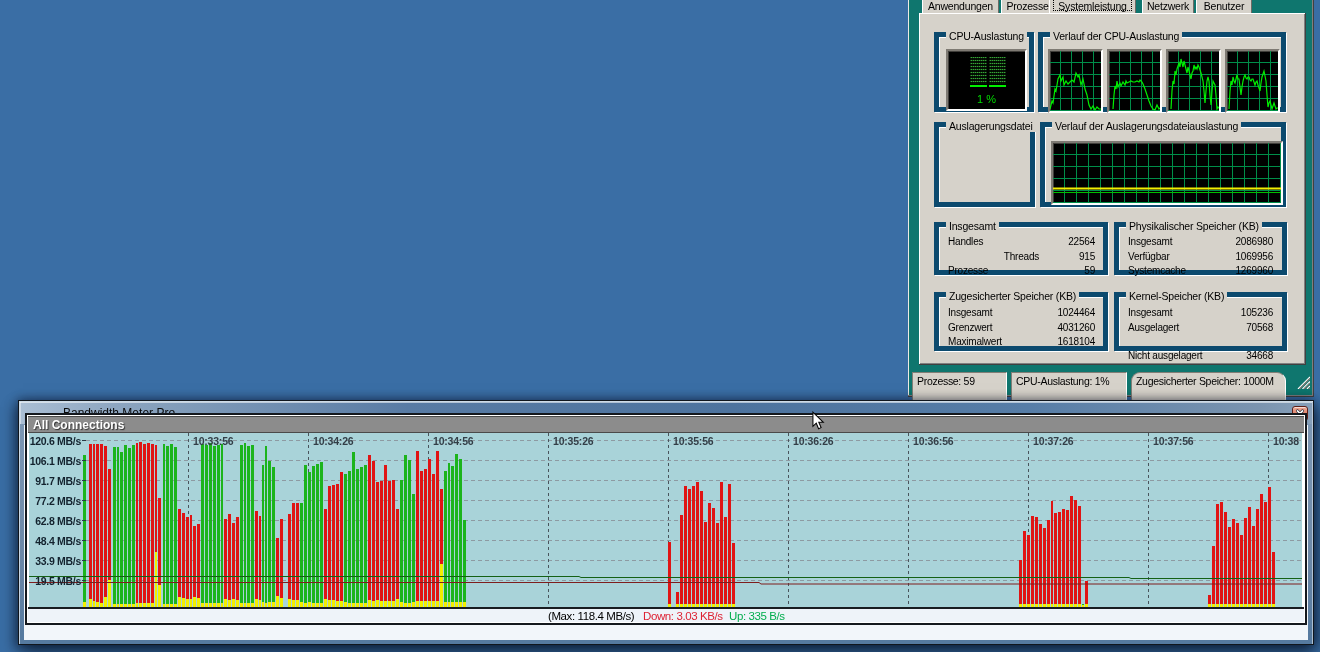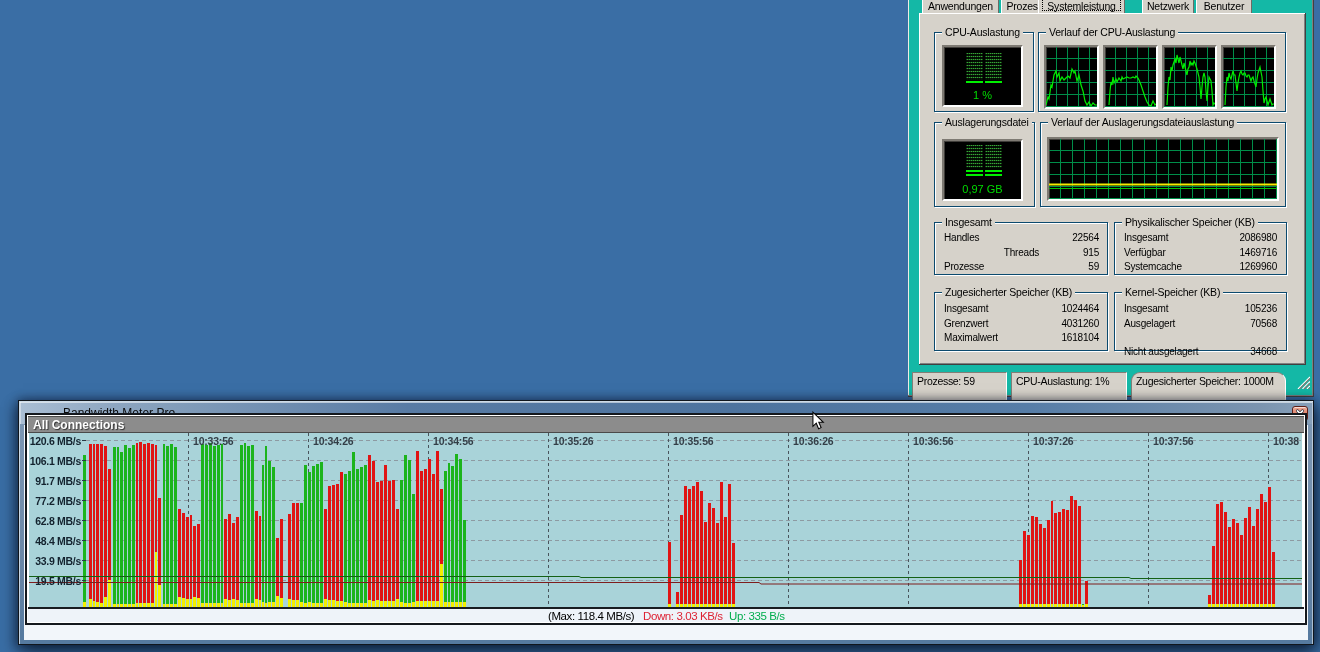--- a/index.html
+++ b/index.html
@@ -1,27 +1,27 @@
 <!DOCTYPE html>
 <html><head><meta charset="utf-8">
 <style>
 * { margin:0; padding:0; box-sizing:border-box; }
 html,body { width:1320px; height:652px; overflow:hidden; }
 body { background:#3a6ea5; font-family:"Liberation Sans", sans-serif; position:relative; }
 
 
-#tm { position:absolute; left:908px; top:0; width:406px; height:397px; background:#14b8a6;
+#tm { position:absolute; left:908px; top:0; width:406px; height:397px; background:#0f766e;
   border-right:1px solid #404040; border-bottom:1px solid #404040;
   box-shadow: inset -1px -1px 0 #808080, inset 1px 0 0 #eceae4; }
 .tab { position:absolute; top:0; height:13px; background:#d6d2ca; border-left:1px solid #fff;
   border-right:1px solid #6e6a64; font-size:10.5px; letter-spacing:-0.2px; color:#000; text-align:center; line-height:12px; }
 #page { position:absolute; left:11px; top:13px; width:387px; height:352px; background:#d6d2ca;
   box-shadow: inset 1px 1px 0 #fff, inset -1px -1px 0 #808080;
   border-right:1px solid #404040; border-bottom:1px solid #404040; }
-.gb { position:absolute; border:1px solid #0c4a6e; box-shadow: 1px 1px 0 #fff, inset 1px 1px 0 #fff; }
+.gb { position:absolute; border:5px solid #0c4a6e; box-shadow: 1px 1px 0 #fff, inset 1px 1px 0 #fff; }
 .gb .lbl { position:absolute; top:-7px; left:7px; background:#d6d2ca; padding:0 3px; font-size:10.5px; letter-spacing:-0.2px; color:#000; white-space:nowrap; }
 .led { position:absolute; background:#000;
   border-top:2px solid #7e7a73; border-left:2px solid #7e7a73; border-bottom:2px solid #fff; border-right:2px solid #fff;
   box-shadow: inset 1px 1px 0 #403e3a; }
 .gpanel { position:absolute; width:55px; height:64px; background:#000;
   border-top:2px solid #7e7a73; border-left:2px solid #7e7a73; border-bottom:2px solid #fff; border-right:2px solid #fff;
   box-shadow: inset 1px 1px 0 #403e3a; }
 .gpanel svg { display:block; background:
   repeating-linear-gradient(to right, transparent 0 10px, #008d49 10px 11px),
   repeating-linear-gradient(to bottom, transparent 0 11px, #008d49 11px 12px); }
@@ -57,21 +57,21 @@
 #bwstatus span { position:absolute; top:1px; white-space:pre; }
 
 
 #cursor { position:absolute; left:812px; top:411px; }
 </style></head>
 <body>
 
 <div id="tm">
   <div class="tab" style="left:14px; width:77px;">Anwendungen</div>
   <div class="tab" style="left:93px; width:53px;">Prozesse</div>
-  <div class="tab" style="left:130px; width:87px; border-left-color:#fff;">Systemleistung
+  <div class="tab" style="left:141px; width:87px; border-left-color:#fff;">Systemleistung
     <div style="position:absolute; left:3px; right:3px; top:0; bottom:2px; border:1px dotted #000; border-top:none;"></div>
   </div>
   <div class="tab" style="left:234px; width:52px;">Netzwerk</div>
   <div class="tab" style="left:288px; width:56px;">Benutzer</div>
 
   <div id="page">
 
     <div class="gb" style="left:15px; top:19px; width:100px; height:80px;">
       <div class="lbl">CPU-Auslastung</div>
       <div class="led" style="left:7px; top:12px; width:81px; height:62px;">
@@ -102,29 +102,20 @@
         </div>
         <div class="gpanel" style="left:182px;top:12px;">
           <svg width="51" height="60" viewBox="0 0 51 60">
             <polyline points="2,58 3,40 4,30 5,34 6,26 7,30 8,32 9,28 10,24 11,28 12,28 13,36 14,44 15,36 16,30 17,26 18,24 19,27 20,28 21,26 22,26 23,29 24,30 25,28 26,28 27,31 28,34 29,31 30,30 31,34 33,40 34,32 35,26 36,23 37,20 38,25 39,30 40,44 41,56 42,52 43,50 44,54 45,58 46,55 47,52 48,55 49,58 50,57 51,57" fill="none" stroke="#00ee00" stroke-width="1.2"></polyline>
           </svg>
         </div>
     </div>
 
     <div class="gb" style="left:15px; top:109px; width:101px; height:85px;">
       <div class="lbl">Auslagerungsdatei</div>
-      <div class="led" style="left:7px; top:16px; width:81px; height:62px;">
-        <div class="dith" style="left:22px; top:4px; width:17px; height:23px;"></div>
-        <div class="dith" style="left:41px; top:4px; width:17px; height:23px;"></div>
-        <div class="bright" style="left:22px; top:29px; width:17px;"></div>
-        <div class="bright" style="left:41px; top:29px; width:17px;"></div>
-        <div class="bright" style="left:22px; top:33px; width:17px;"></div>
-        <div class="bright" style="left:41px; top:33px; width:17px;"></div>
-        <div class="ledtxt" style="left:0; right:0; top:42px;">0,97 GB</div>
-      </div>
     </div>
 
     <div class="gb" style="left:121px; top:109px; width:246px; height:85px;">
       <div class="lbl">Verlauf der Auslagerungsdateiauslastung</div>
       <div class="gpanel" style="left:6px; top:14px; width:232px; height:64px;">
         <svg style="background:none" width="228" height="60" viewBox="0 0 228 60">
           <g stroke="#008d49" stroke-width="1">
             <line x1="11.5" y1="0" x2="11.5" y2="60"></line>
               <line x1="23.5" y1="0" x2="23.5" y2="60"></line>
               <line x1="35.5" y1="0" x2="35.5" y2="60"></line>
@@ -159,21 +150,21 @@
     <div class="gb" style="left:15px; top:209px; width:174px; height:53px;">
       <div class="lbl">Insgesamt</div>
       <div class="row" style="left:9px; right:8px; top:9px;">Handles<span class="v">22564</span></div>
       <div class="row" style="left:9px; right:8px; top:24px;text-align:center;">Threads<span class="v">915</span></div>
       <div class="row" style="left:9px; right:8px; top:38px;">Prozesse<span class="v">59</span></div>
     </div>
 
     <div class="gb" style="left:195px; top:209px; width:173px; height:53px;">
       <div class="lbl">Physikalischer Speicher (KB)</div>
       <div class="row" style="left:9px; right:9px; top:9px;">Insgesamt<span class="v">2086980</span></div>
-      <div class="row" style="left:9px; right:9px; top:24px;">Verfügbar<span class="v">1469716</span></div>
+      <div class="row" style="left:9px; right:9px; top:24px;">Verfügbar<span class="v">1069956</span></div>
       <div class="row" style="left:9px; right:9px; top:38px;">Systemcache<span class="v">1269960</span></div>
     </div>
 
     <div class="gb" style="left:15px; top:279px; width:174px; height:59px;">
       <div class="lbl">Zugesicherter Speicher (KB)</div>
       <div class="row" style="left:9px; right:8px; top:10px;">Insgesamt<span class="v">1024464</span></div>
       <div class="row" style="left:9px; right:8px; top:25px;">Grenzwert<span class="v">4031260</span></div>
       <div class="row" style="left:9px; right:8px; top:39px;">Maximalwert<span class="v">1618104</span></div>
     </div>
 

